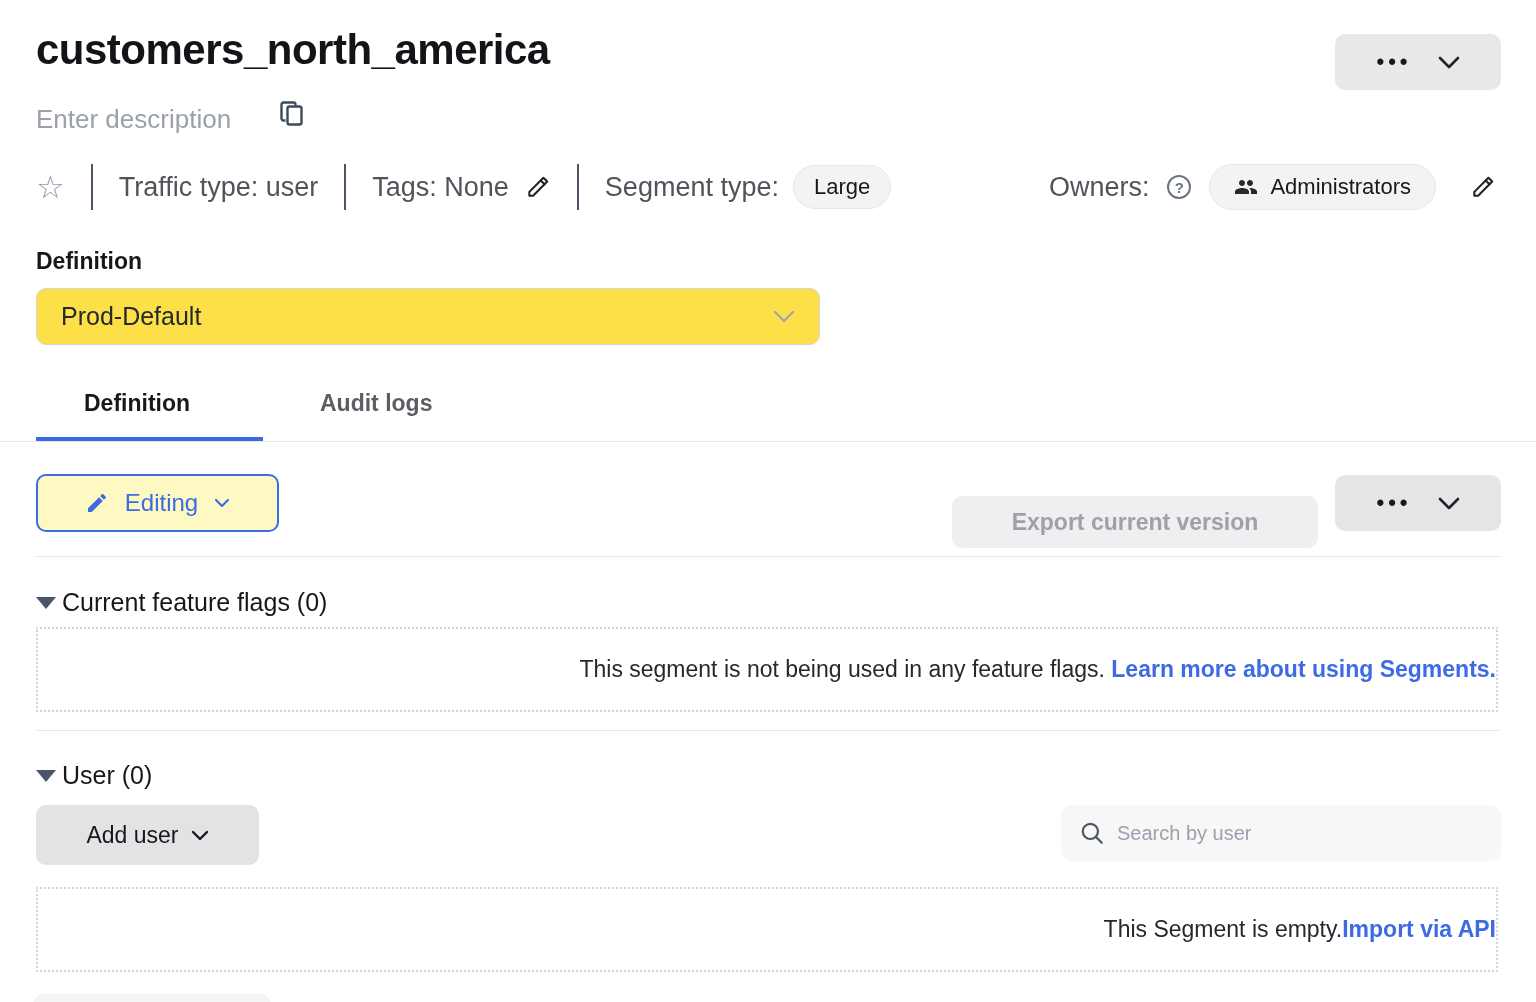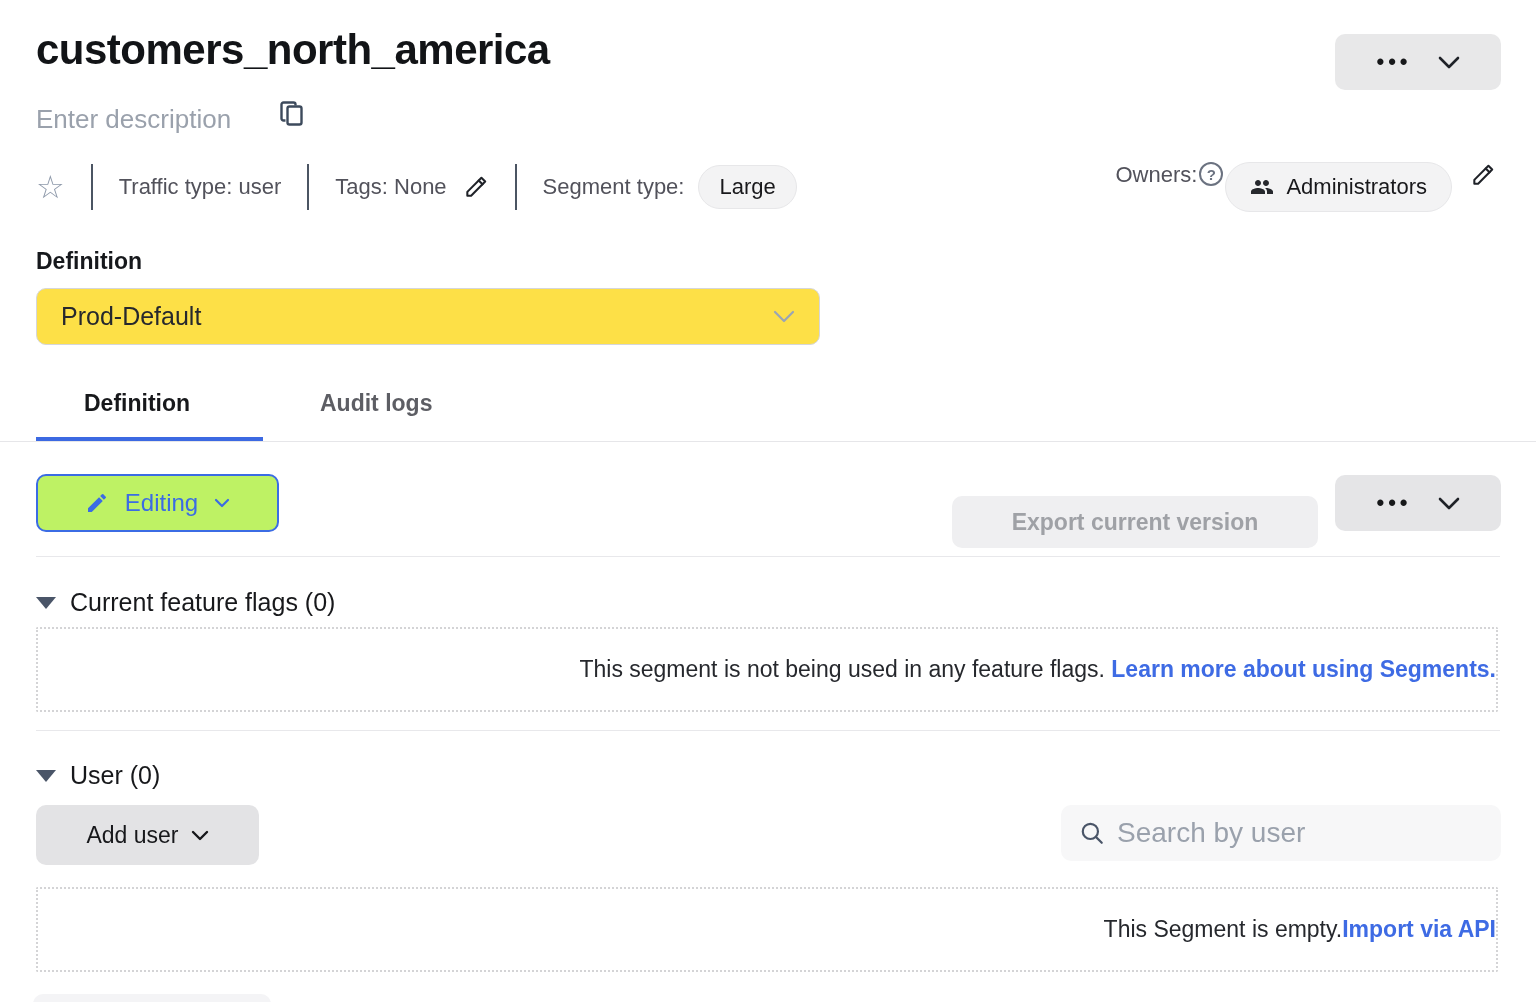--- a/index.html
+++ b/index.html
@@ -42,32 +42,32 @@
     font-size: 26px; color: #9aa1ac; cursor: text;
   }
 
   
   .meta-row {
     position: absolute; left: 36px; top: 162px; height: 50px;
     display: flex; align-items: center;
   }
   .star-icon { font-size: 32px; color: #8f9aab; line-height: 1; cursor: pointer; }
   .meta-sep { width: 2px; height: 46px; background: #4b5563; margin: 0 26px; }
-  .meta-text { font-size: 22px; color: #52525b; white-space: nowrap; }
+  .meta-text { font-size: 27px; color: #52525b; white-space: nowrap; }
   .edit-pencil { display: inline-flex; margin-left: 16px; cursor: pointer; color: #1f2228; }
   .pill {
     background: #f3f3f4; border: 1px solid #e7e7e9; border-radius: 999px;
     padding: 8px 20px; font-size: 22px; color: #18181b;
     display: inline-flex; align-items: center; gap: 12px;
   }
   .segment-pill { margin-left: 14px; }
 
   .owners-row {
     position: absolute; right: 40px; top: 162px; height: 50px;
-    display: flex; gap: 2px;
+    display: flex; align-items: center; gap: 18px;
   }
   .help-icon {
     width: 24px; height: 24px; border: 2px solid #6b7280; border-radius: 50%;
     color: #6b7280; font-size: 15px; font-weight: 700;
     display: inline-flex; align-items: center; justify-content: center;
     cursor: pointer;
   }
   .owners-pill { padding: 9px 24px; cursor: pointer; }
 
   
@@ -85,40 +85,40 @@
   
   .tab { position: absolute; top: 390px; font-size: 23px; font-weight: 700; cursor: pointer; }
   .tab.active { left: 84px; color: #17181b; }
   .tab.inactive { left: 320px; color: #5d5e64; }
   .tab-underline { position: absolute; left: 36px; top: 437px; width: 227px; height: 5px; background: #3c69e2; }
   .tab-baseline { position: absolute; left: 0; top: 441px; width: 1536px; height: 1px; background: #e6e6e9; }
 
   
   .editing-btn {
     position: absolute; left: 36px; top: 474px; width: 243px; height: 58px;
-    border: 2px solid #3b6ce4; border-radius: 10px; background: #bef264;
+    border: 2px solid #3b6ce4; border-radius: 10px; background: #fef9c3;
     display: flex; align-items: center; justify-content: center; gap: 16px;
     color: #3b6ce4; cursor: pointer;
   }
   .editing-label { font-size: 24px; color: #3b6ce4; }
   .export-btn {
     position: absolute; left: 952px; top: 496px; width: 366px; height: 52px;
     background: #efeff1; border: none; border-radius: 10px;
     font-size: 23px; font-weight: 700; color: #9fa1a6;
     display: flex; align-items: center; justify-content: center; cursor: pointer;
     font-family: inherit;
   }
   .divider { position: absolute; left: 36px; width: 1464px; height: 1px; background: #e8e8eb; }
   .divider-1 { top: 556px; }
   .divider-2 { top: 730px; }
 
   
   .section-head {
     position: absolute; left: 36px;
-    display: flex; align-items: center; gap: 14px; cursor: pointer;
+    display: flex; align-items: center; gap: 6px; cursor: pointer;
   }
   .section-head.flags { top: 588px; }
   .section-head.user { top: 761px; }
   .tri-down {
     width: 0; height: 0;
     border-left: 10px solid transparent; border-right: 10px solid transparent;
     border-top: 12px solid #4a5568;
   }
   .section-title { font-size: 25px; color: #17181b; }
 
@@ -140,21 +140,21 @@
     display: flex; align-items: center; justify-content: center; gap: 12px;
     font-size: 23px; color: #17181b; cursor: pointer; font-family: inherit;
   }
   .search-box {
     position: absolute; left: 1061px; top: 805px; width: 440px; height: 56px;
     background: #f7f7f8; border-radius: 10px;
     display: flex; align-items: center; padding: 0 18px; gap: 12px;
   }
   .search-box input {
     flex: 1; border: none; outline: none; background: transparent;
-    font-size: 28px; color: #26282d; font-family: inherit;
+    font-size: 20px; color: #26282d; font-family: inherit;
   }
   .search-box input::placeholder { color: #9aa1ac; }
 
   .bottom-stub {
     position: absolute; left: 33px; top: 994px; width: 238px; height: 10px;
     background: #f4f4f6; border-radius: 10px 10px 0 0;
   }
 
   svg { display: block; }
 </style>

